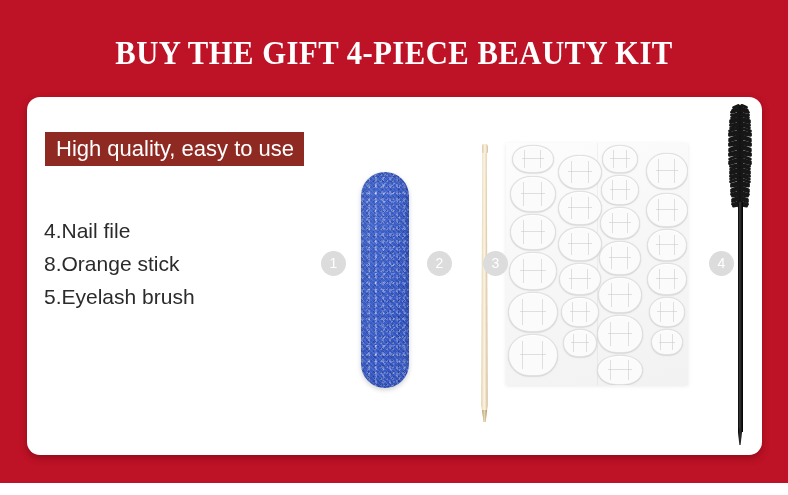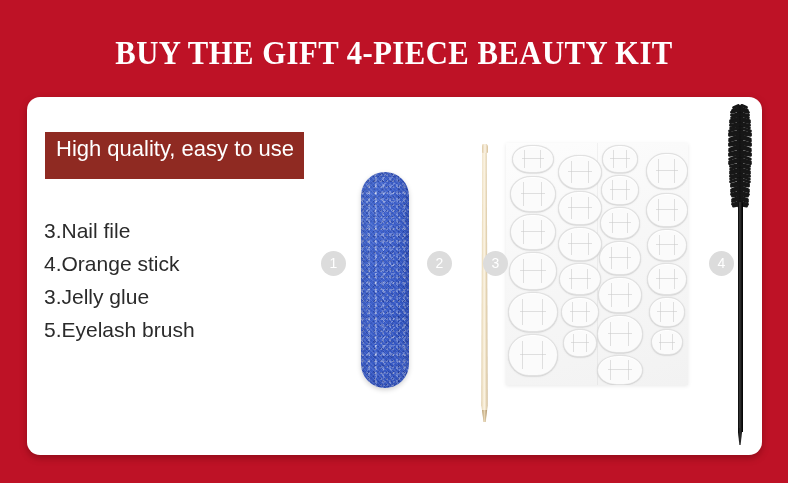--- a/index.html
+++ b/index.html
@@ -49,21 +49,21 @@
     box-shadow: 0 3px 7px rgba(90, 5, 12, 0.45);
     overflow: hidden;
   }
 
   
   #banner {
     position: absolute;
     left: 18px;
     top: 35px;
     height: 34px;
-    padding: 0 10px 13px 11px;
+    padding: 0 10px 0 11px;
     background: #8f2a22;
     color: #ffffff;
     font-size: 22px;
     line-height: 34px;
     white-space: nowrap;
     font-family: "Liberation Sans", sans-serif;
   }
 
   
   #feature-list {
@@ -277,23 +277,22 @@
 
   <div id="red-bg"></div>
 
   <div id="title">BUY THE GIFT 4-PIECE BEAUTY KIT</div>
 
   <div id="card">
 
     <div id="banner">High quality, easy to use</div>
 
     <ul id="feature-list">
-      <li>3.Nail file</li>
-      <li>4.Orange stick</li>
-      <li>3.Jelly glue</li>
+      <li>4.Nail file</li>
+      <li>8.Orange stick</li>
       <li>5.Eyelash brush</li>
     </ul>
 
     <div id="nail-file">
       <div id="nail-file-grain"></div>
     </div>
 
     <div id="orange-stick">
       <div class="shaft"></div>
       <div class="tip-top"></div>

